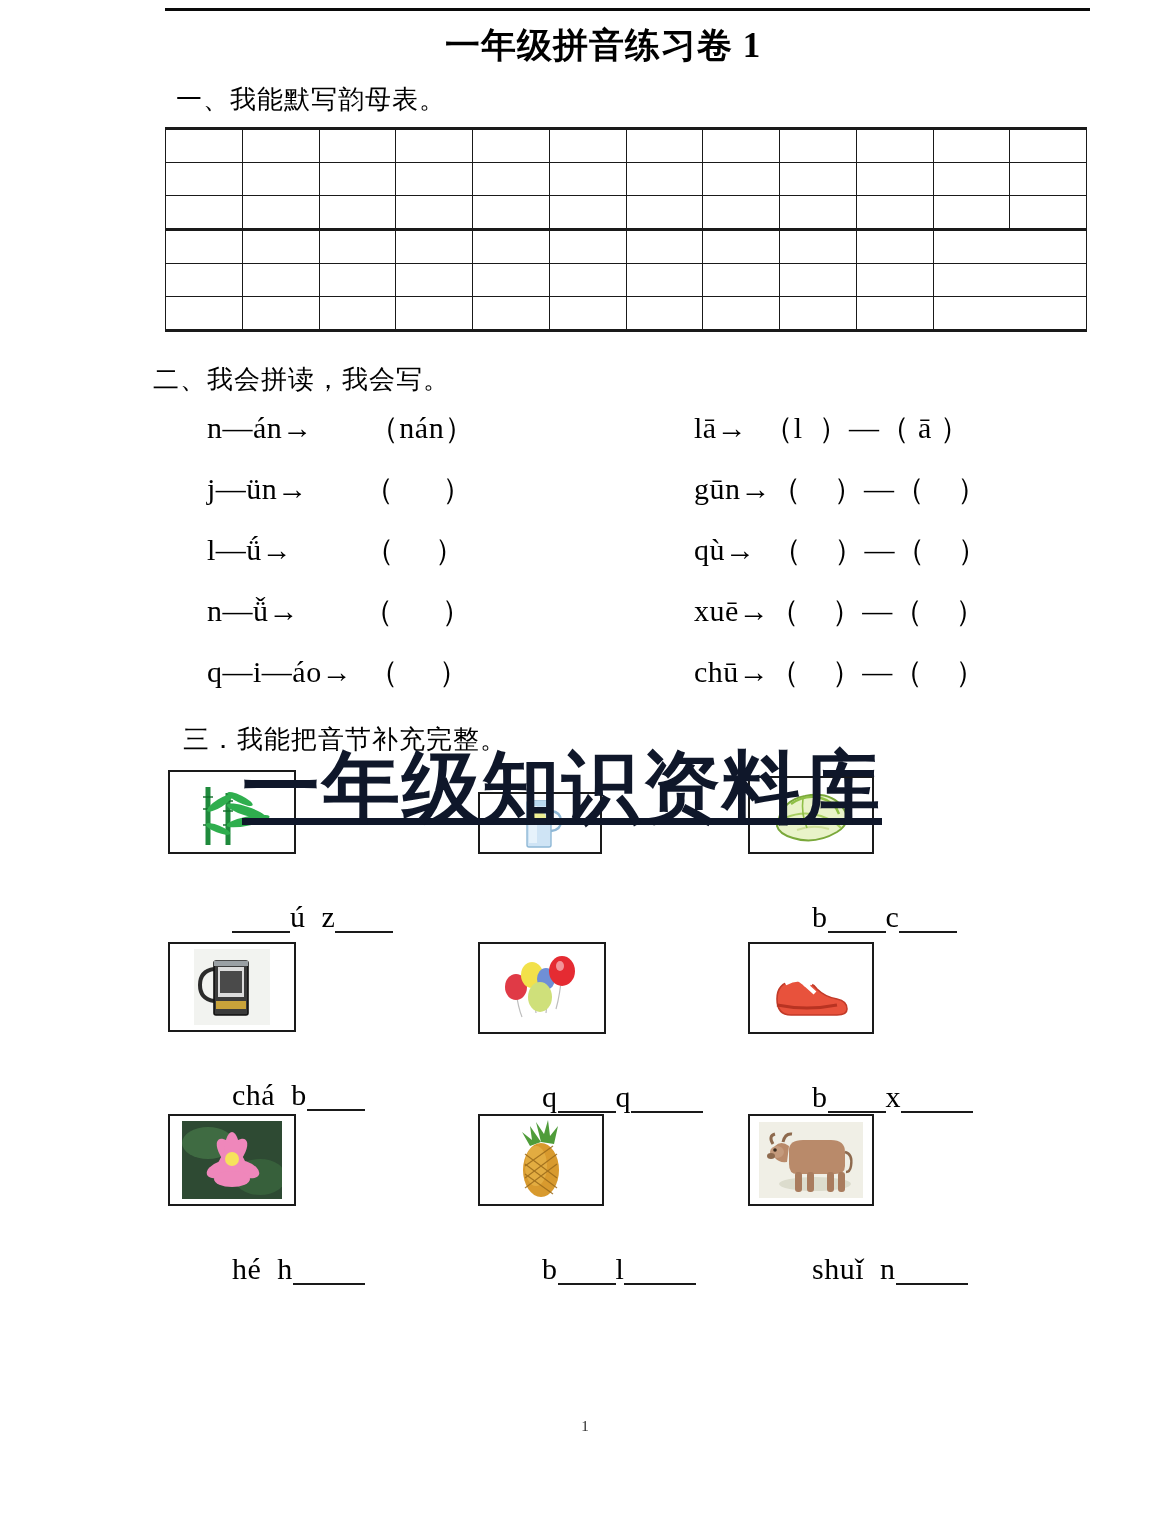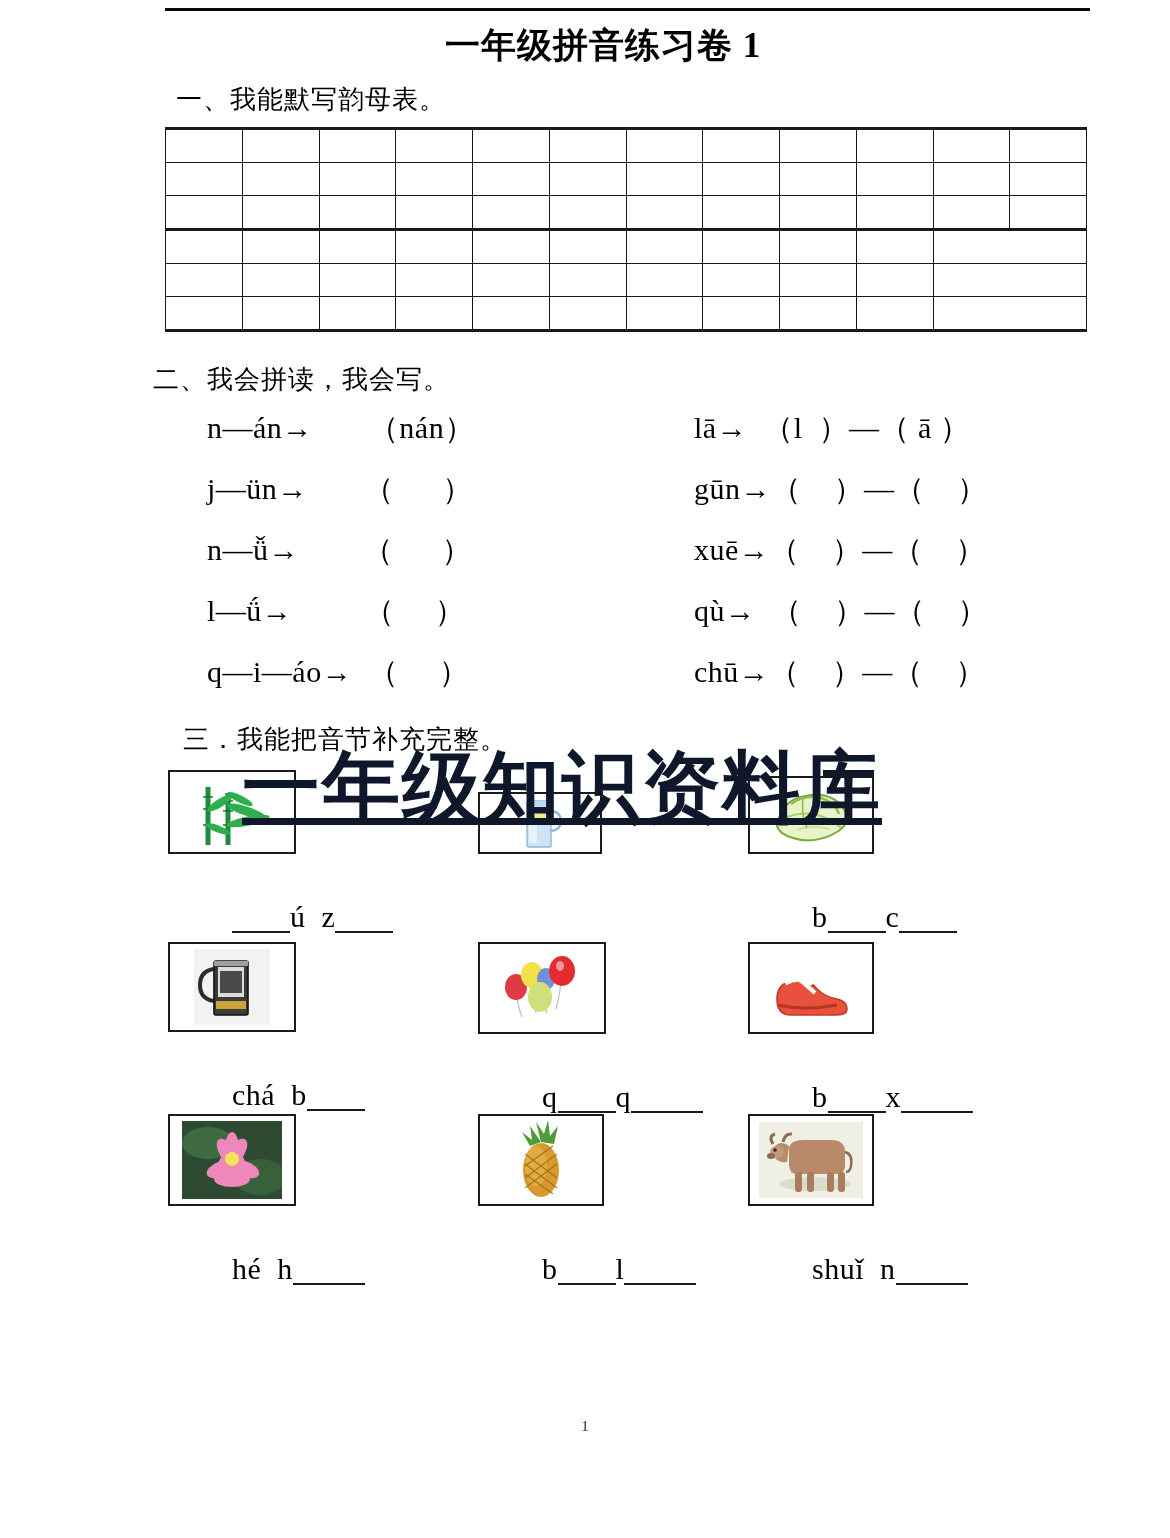--- a/index.html
+++ b/index.html
@@ -269,26 +269,26 @@
 <div id="section2">
   <div class="pin-row">
     <span class="pin-left">n—án→       （nán）</span>
     <span class="pin-right">lā→  （l  ）—（ ā ）</span>
   </div>
   <div class="pin-row">
     <span class="pin-left">j—ün→       （      ）</span>
     <span class="pin-right">gūn→（    ）—（    ）</span>
   </div>
   <div class="pin-row">
+    <span class="pin-left">l—ǘ→         （     ）</span>
+    <span class="pin-right">qù→  （    ）—（    ）</span>
+  </div>
+  <div class="pin-row">
     <span class="pin-left">n—ǚ→        （      ）</span>
     <span class="pin-right">xuē→（    ）—（    ）</span>
-  </div>
-  <div class="pin-row">
-    <span class="pin-left">l—ǘ→         （     ）</span>
-    <span class="pin-right">qù→  （    ）—（    ）</span>
   </div>
   <div class="pin-row">
     <span class="pin-left">q—i—áo→  （     ）</span>
     <span class="pin-right">chū→（    ）—（    ）</span>
   </div>
 </div>
 
 <div class="section-heading" id="sec3-heading">三．我能把音节补充完整。</div>
 
 <div id="section3">

